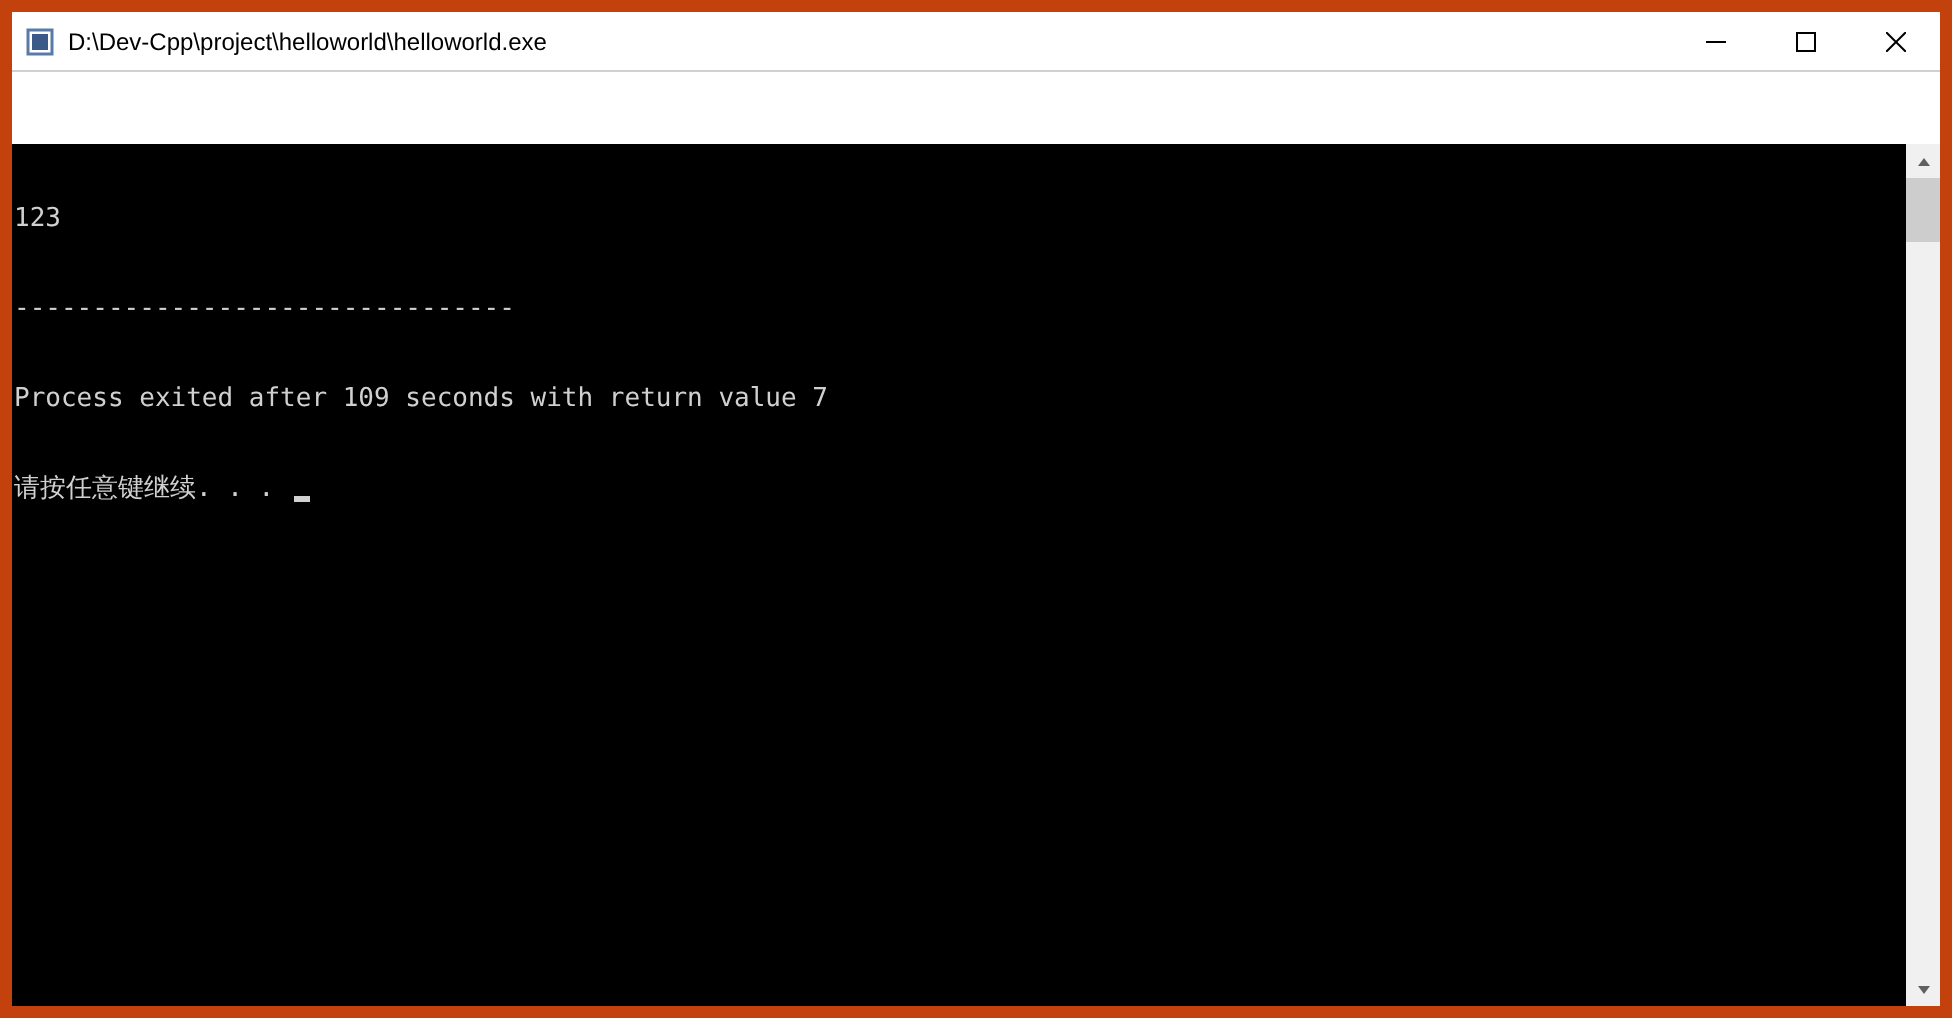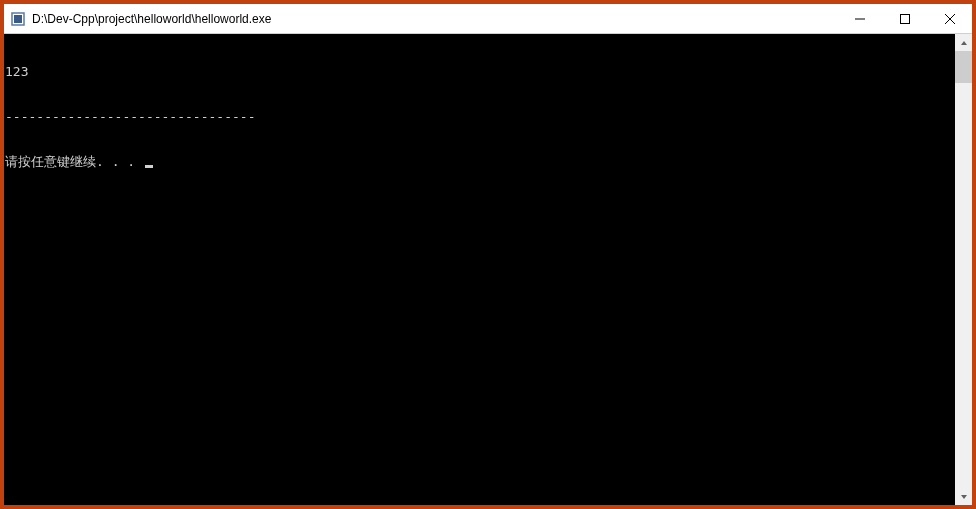--- a/index.html
+++ b/index.html
@@ -11,21 +11,21 @@
       width: 976px;
       height: 509px;
       background: #ffffff;
       font-family: "Segoe UI", Tahoma, sans-serif;
       overflow: hidden;
       position: relative;
     }
     .window {
       width: 976px;
       height: 509px;
-      border: 4px solid #c2410c;
+      border: 6px solid #c2410c;
       background: #ffffff;
       display: flex;
       flex-direction: column;
     }
     .titlebar {
       height: 30px;
       background: #ffffff;
       display: flex;
       align-items: center;
       padding: 0 0 0 6px;
@@ -68,20 +68,21 @@
     .titlebar-btn svg {
       width: 10px;
       height: 10px;
     }
     .content-area {
       flex: 1;
       display: flex;
       background: #000000;
       position: relative;
       overflow: hidden;
+      margin-top: 36px;
     }
     .console {
       flex: 1;
       background: #000000;
       color: #d0d0d0;
       font-family: "NSimSun", "SimSun", "Consolas", monospace;
       font-size: 13px;
       line-height: 15px;
       padding: 0 0 0 1px;
       white-space: pre;
@@ -160,20 +161,21 @@
             <line x1="0" y1="0" x2="10" y2="10" stroke="#000" stroke-width="1"></line>
             <line x1="10" y1="0" x2="0" y2="10" stroke="#000" stroke-width="1"></line>
           </svg>
       </div>
     </div>
   </div>
   <div class="content-area">
     <div class="console">
       <div class="console-line">123</div>
       <div class="console-line">--------------------------------</div>
+      <div class="console-line">Process exited after 109 seconds with return value 7</div>
       <div class="console-line"><span>请按任意键继续. . . </span><span class="cursor"></span></div>
     </div>
     <div class="scrollbar">
       <div class="scroll-btn">
         <svg viewBox="0 0 8 8">
             <path d="M4 2 L7 6 L1 6 Z" fill="#606060"></path>
           </svg>
       </div>
       <div class="scroll-track">
         <div class="scroll-thumb"></div>

